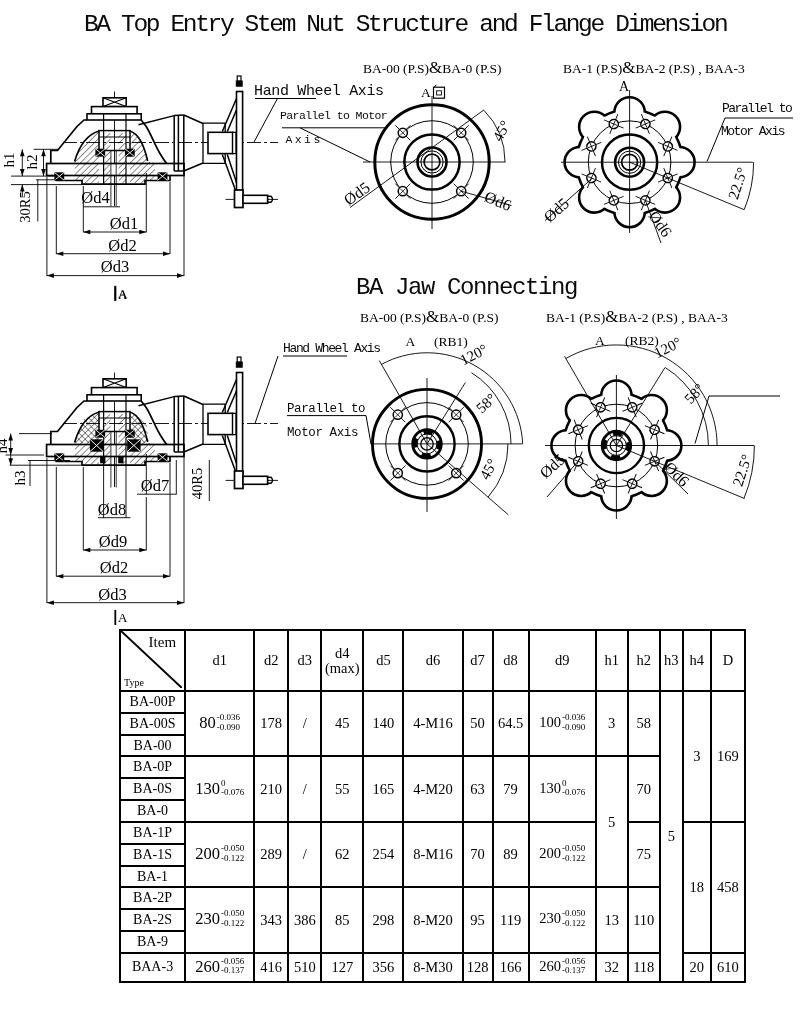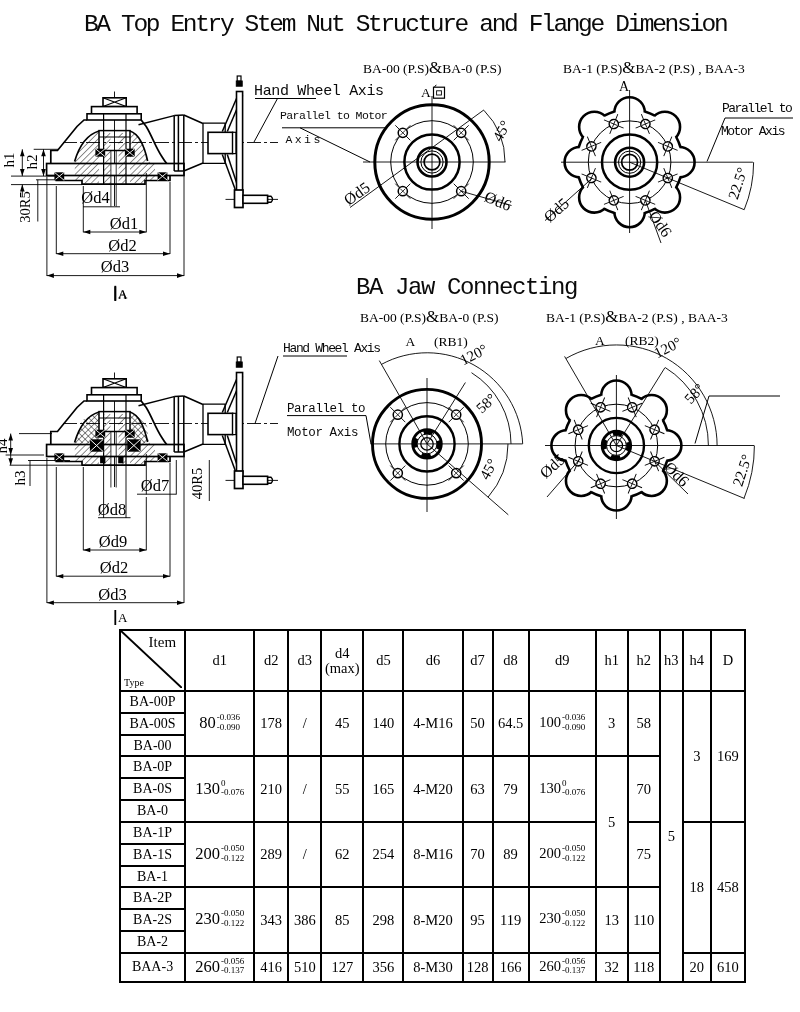--- a/index.html
+++ b/index.html
@@ -139,21 +139,21 @@
             <td rowspan="3">95</td>
             <td rowspan="3">119</td>
  <td rowspan="3">230<span class="tol">-0.050<br>-0.122</span></td>
  <td rowspan="3">13</td>
             <td rowspan="3">110</td>
           </tr>
 <tr style="height:21.84px">
             <td class="typ">BA-2S</td>
           </tr>
 <tr style="height:21.84px">
-            <td class="typ">BA-2</td>
+            <td class="typ">BA-9</td>
           </tr>
 <tr style="height:29px">
             <td class="typ">BAA-3</td>
  <td><span class="big">260</span><span class="tol">-0.056<br>-0.137</span></td>
  <td>416</td>
             <td>510</td>
             <td>127</td>
             <td>356</td>
             <td>8-M30</td>
             <td>128</td>

